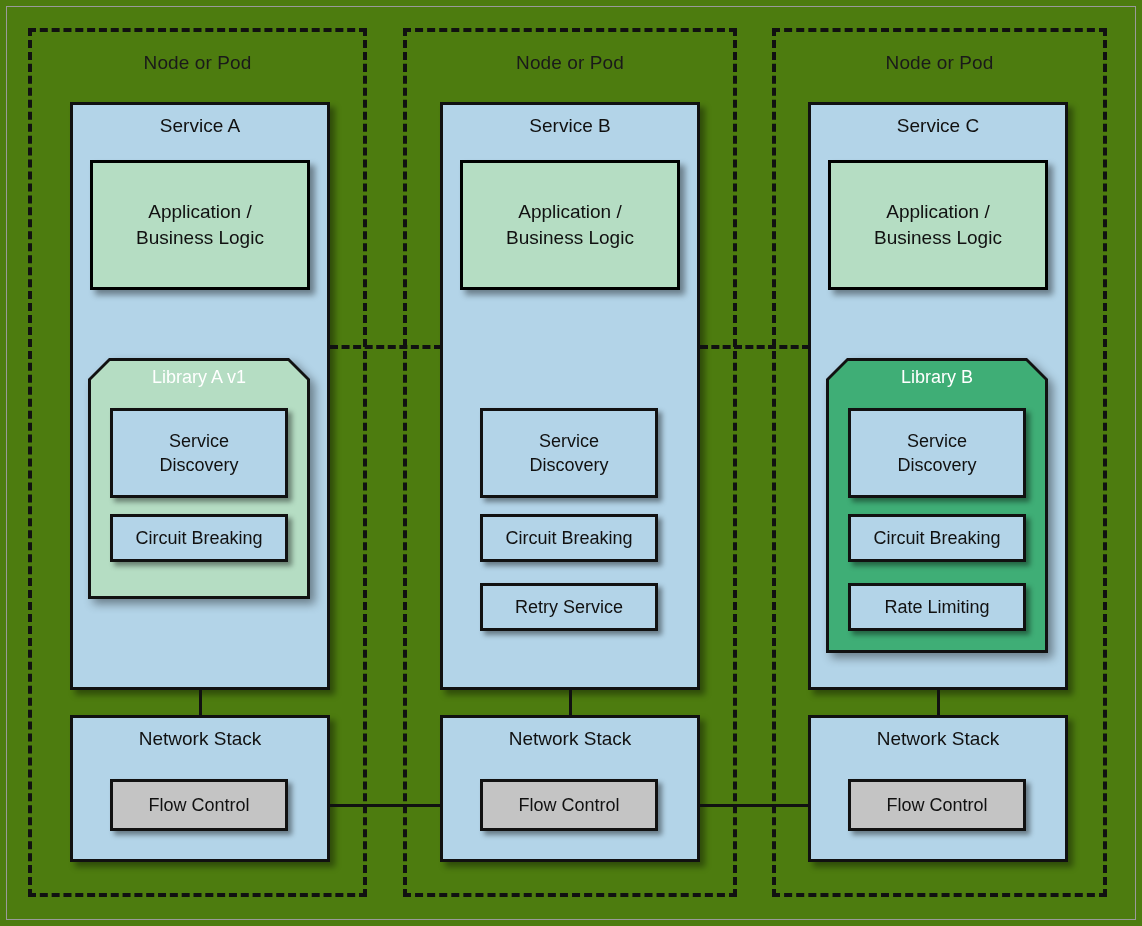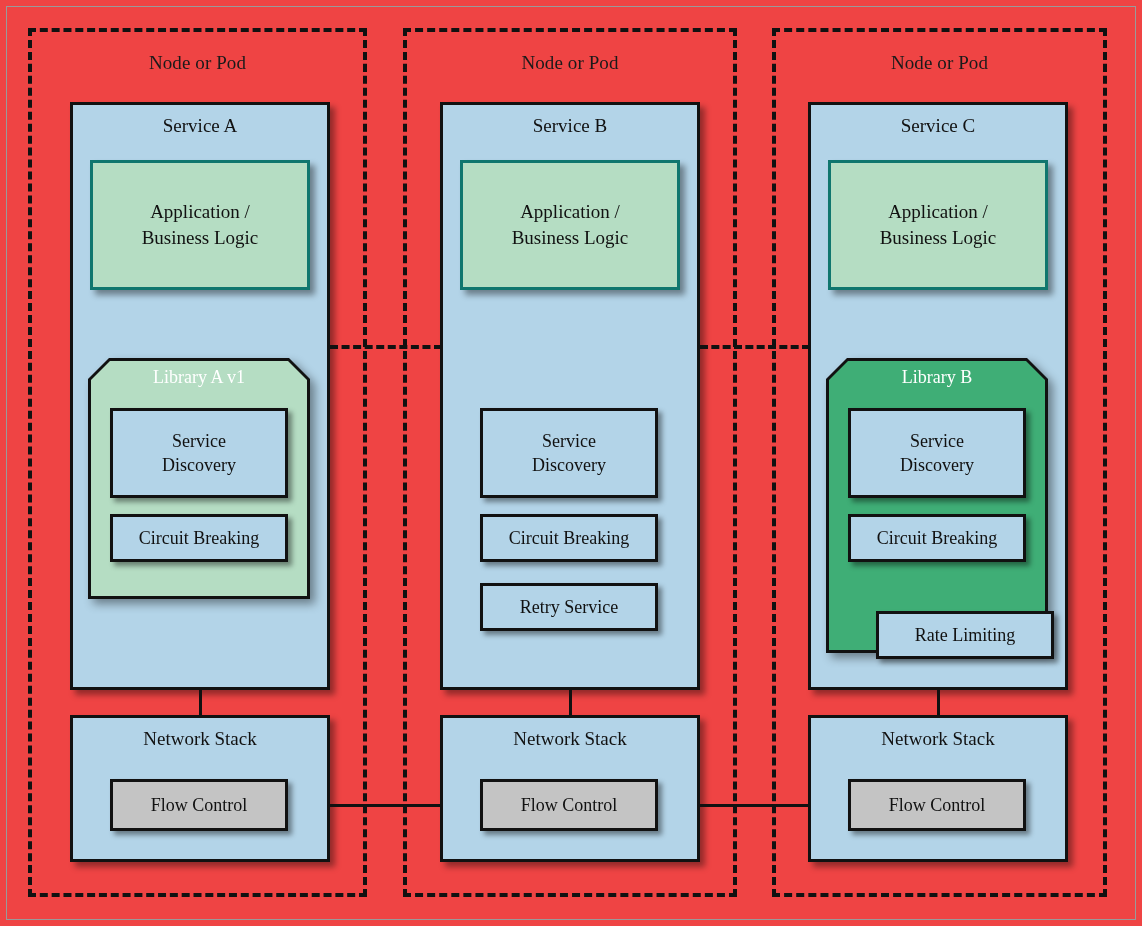--- a/index.html
+++ b/index.html
@@ -3,24 +3,23 @@
 <meta charset="utf-8">
 <title>Service Mesh Library Diagram</title>
 <style>
   html,body{margin:0;padding:0;background:#ffffff;}
   body{font-family:"Liberation Sans","DejaVu Sans",sans-serif;}
 
   #page{
     position:relative;
     width:1142px;
     height:926px;
-    background:#ef4444;
+    background:#4d7c0f;
     box-sizing:border-box;
     overflow:hidden;
-    font-family:Liberation Serif, serif;
   }
 
   
   .page-frame{
     position:absolute;
     left:6px; top:6px;
     width:1130px; height:914px;
     border:1px solid #9a9a9a;
     box-sizing:border-box;
     pointer-events:none;
@@ -76,21 +75,21 @@
     text-align:center;
     font-size:19px;
     color:#111111;
     white-space:nowrap;
   }
 
   
   .app-box{
     position:absolute;
     background:#b5ddc3;
-    border:3px solid #0f766e;
+    border:3px solid #000000;
     box-sizing:border-box;
     box-shadow:5px 5px 6px rgba(0,0,0,.40);
     display:flex;
     align-items:center;
     justify-content:center;
   }
   .app-label{
     text-align:center;
     font-size:19px;
     line-height:26px;
@@ -272,21 +271,21 @@
     <div class="lib-fill" style="background:#3fae76;"></div>
     <div class="lib-title">Library B</div>
   </div>
   <div class="chip" style="left:848px; top:408px; width:178px; height:90px;">
     <div class="chip-label">Service
 Discovery</div>
   </div>
   <div class="chip" style="left:848px; top:514px; width:178px; height:48px;">
     <div class="chip-label">Circuit Breaking</div>
   </div>
-  <div class="chip" style="left:876px; top:583px; width:178px; height:48px;margin-top:28px;">
+  <div class="chip" style="left:848px; top:583px; width:178px; height:48px;">
     <div class="chip-label">Rate Limiting</div>
   </div>
 
   <div class="vline" style="left:937px; top:690px; height:27px;"></div>
 
   <div class="net-box" style="left:808px; top:715px; width:260px; height:147px;">
     <div class="net-title">Network Stack</div>
   </div>
   <div class="flow-chip" style="left:848px; top:779px; width:178px; height:52px;">
     <div class="flow-label">Flow Control</div>

